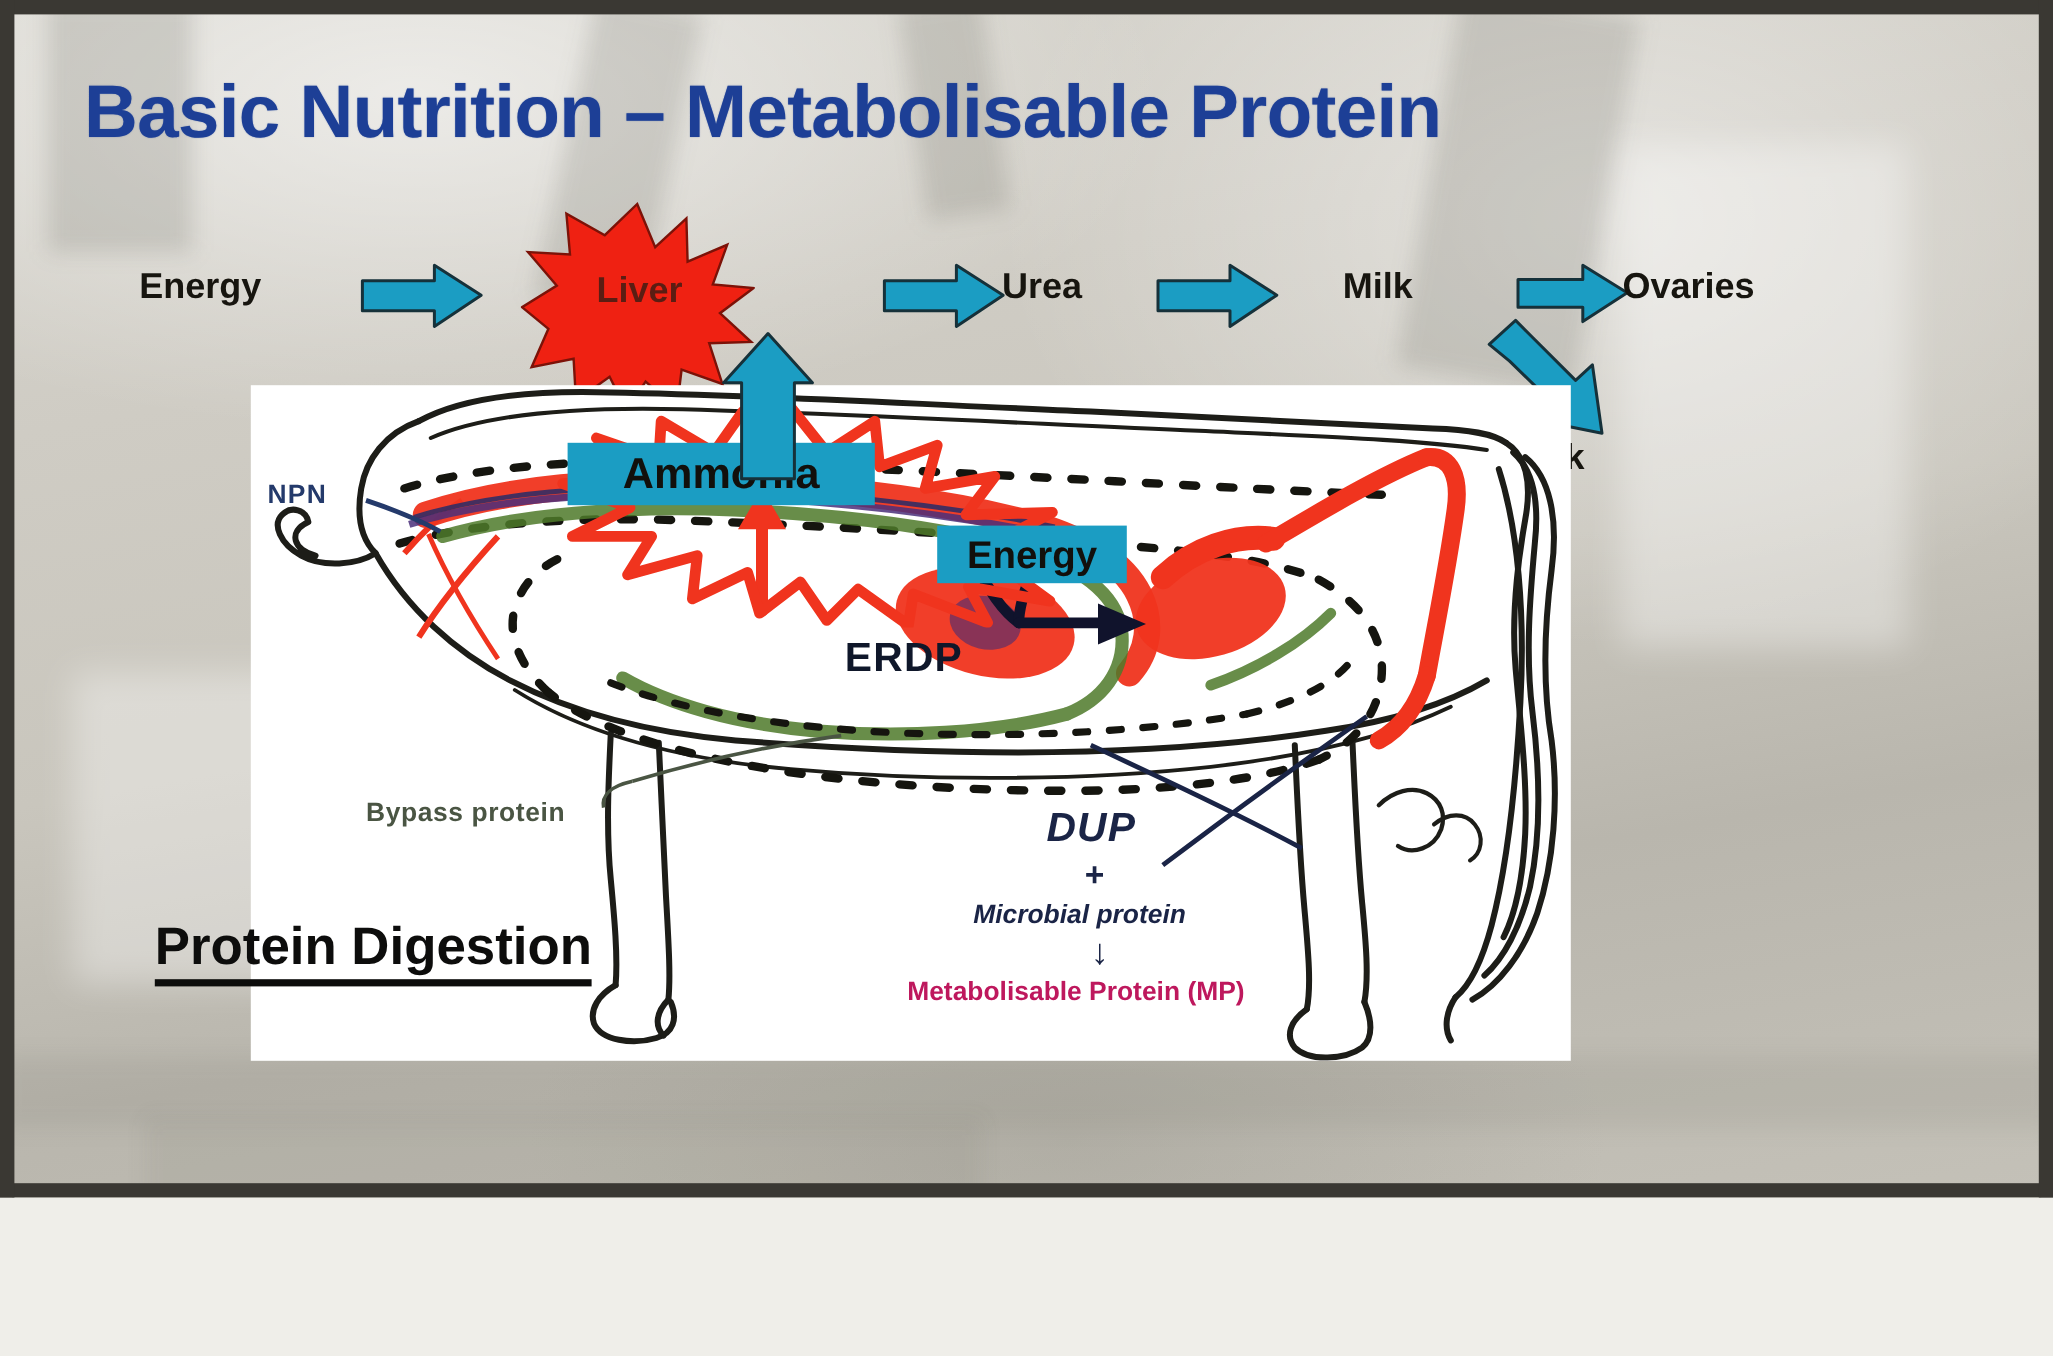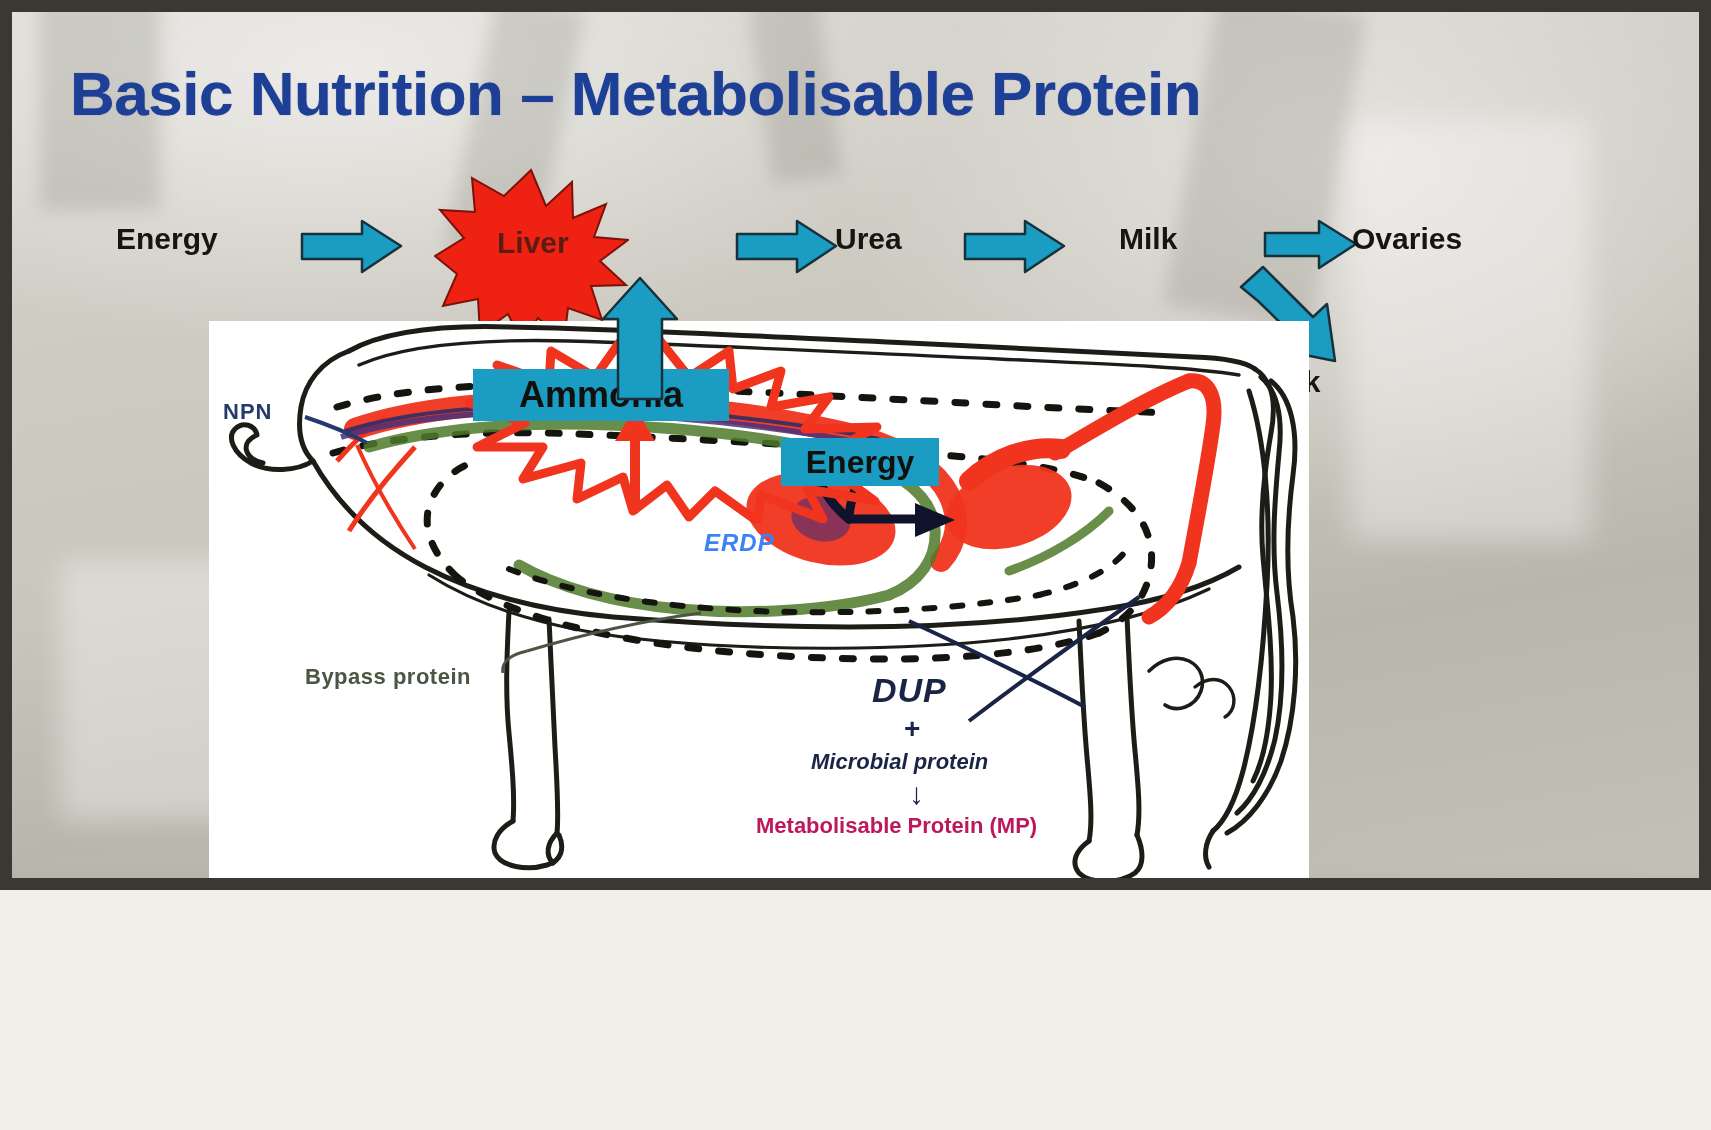--- a/index.html
+++ b/index.html
@@ -3,21 +3,21 @@
 <meta charset="utf-8">
 <style>
   html,body{margin:0;padding:0;}
   body{
     width:1711px;height:1130px;
     font-family:"Liberation Sans", sans-serif;
     background:#efeee9;
     overflow:hidden;
   }
   #slide{
-    position:relative;width:1711px;height:890px;
+    position:relative;width:1711px;height:998px;
     background:
       radial-gradient(ellipse 900px 400px at 20% 8%, rgba(255,255,255,0.55), rgba(255,255,255,0) 70%),
       radial-gradient(ellipse 700px 500px at 78% 18%, rgba(255,255,255,0.45), rgba(255,255,255,0) 72%),
       radial-gradient(ellipse 600px 300px at 52% 95%, rgba(150,148,138,0.35), rgba(255,255,255,0) 75%),
       linear-gradient(170deg,#d9d7d0 0%,#cfccc4 28%,#c9c6bd 52%,#b9b6ad 72%,#c4c1b8 100%);
     overflow:hidden;
   }
   
   .bg-streak{position:absolute;background:rgba(90,88,80,0.18);filter:blur(9px);pointer-events:none;}
   .bg-light{position:absolute;background:rgba(255,255,255,0.35);filter:blur(14px);pointer-events:none;}
@@ -65,21 +65,21 @@
   .teal-box{
     position:absolute;background:#1b9dc3;
     display:flex;align-items:center;justify-content:center;
     color:#12100c;font-weight:bold;white-space:nowrap;
   }
 
   .hand-label{position:absolute;white-space:nowrap;font-weight:bold;}
   #lbl-npn{font-size:22px;color:#243a6b;letter-spacing:1px;}
   #lbl-rdp{font-size:23px;color:#f0483c;letter-spacing:.3px;}
   #lbl-bypass{font-size:22px;color:#4a5543;letter-spacing:.5px;}
-  #lbl-erdp{font-size:24px;color:#3b82f6;font-style:italic;letter-spacing:1px;}
+  #lbl-erdp{font-size:34px;color:#0f172a;letter-spacing:1px;}
   #lbl-dup{font-size:34px;color:#1a2446;font-style:italic;letter-spacing:1px;}
   #lbl-plus{font-size:28px;color:#1a2446;font-weight:bold;}
   #lbl-micro{font-size:22px;color:#1a2446;font-style:italic;}
   #lbl-mp{font-size:22px;color:#be185d;}
   #lbl-digestion{
     position:absolute;font-size:44px;font-weight:bold;color:#0d0d0c;
     border-bottom:6px solid #0d0d0c;padding-bottom:2px;white-space:nowrap;
   }
   .down-arrow{position:absolute;color:#1a2446;font-size:30px;line-height:1;}
 </style>
@@ -287,20 +287,21 @@
     <div class="hand-label" id="lbl-dup" style="left:663px;top:350px;">DUP</div>
 
     <div class="hand-label" id="lbl-plus" style="left:695px;top:392px;">+</div>
 
     <div class="hand-label" id="lbl-micro" style="left:602px;top:428px;">Microbial protein</div>
 
     <div class="down-arrow" style="left:700px;top:458px;">↓</div>
 
     <div class="hand-label" id="lbl-mp" style="left:547px;top:492px;">Metabolisable Protein (MP)</div>
 
+    <div id="lbl-digestion" style="left:-80px;top:443px;">Protein Digestion</div>
   </div>
 
   <div class="arrow-d" style="left:600px;top:275px;">
     <svg width="80" height="128" viewBox="0 0 80 128">
       <path d="M18,124 L18,44 L3,44 L40,3 L77,44 L62,44 L62,124 Z" fill="#1b9dc3" stroke="#16313a" stroke-width="2.5" stroke-linejoin="round"></path>
     </svg>
   </div>
 
   <div class="outer-border"></div>
   <div class="edge-dark top"></div>

